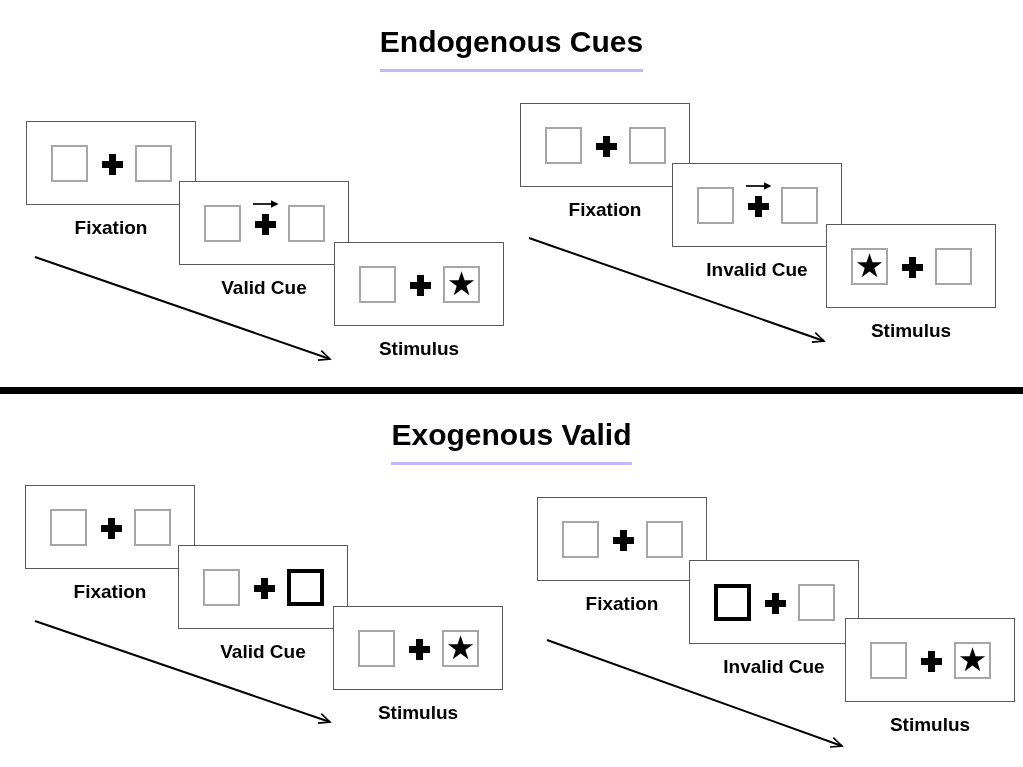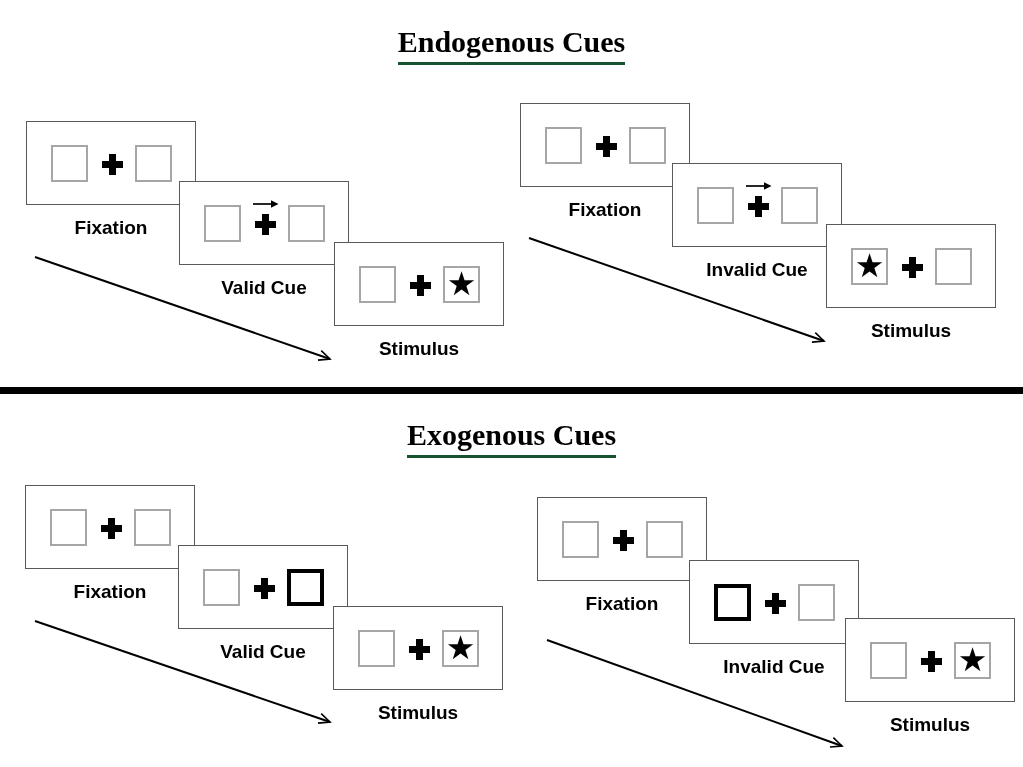--- a/index.html
+++ b/index.html
@@ -5,21 +5,21 @@
   html,body{margin:0;padding:0;background:#fff;}
   #stage{
     position:relative;width:1023px;height:767px;background:#fff;
     font-family:"Liberation Sans",sans-serif;overflow:hidden;color:#000;
   }
   .sec-title{
     position:absolute;left:0;width:100%;text-align:center;
     font-weight:bold;font-size:30px;line-height:1.05;z-index:5;
   }
   .sec-title .u{
-    display:inline-block;border-bottom:3px solid #14532d;padding-bottom:4px;font-family:Liberation Serif, serif;
+    display:inline-block;border-bottom:3px solid #c4b5fd;padding-bottom:11px;
   }
   .divider{
     position:absolute;left:0;top:387px;width:1023px;height:7px;background:#000;z-index:5;
   }
   #arrow-layer{position:absolute;left:0;top:0;z-index:0;}
   .panel{
     position:absolute;width:170px;height:84px;background:#fff;
     border:1px solid var(--panel-border,#595959);box-sizing:border-box;
   }
   .sq{
@@ -58,21 +58,21 @@
       <line x1="547" y1="640" x2="842" y2="746" stroke="#000" stroke-width="2" marker-end="url(#ah)"></line>
     </svg>
 
   <div class="sec-title" style="top:26px">
     <span class="u">Endogenous Cues</span>
   </div>
 
   <div class="divider"></div>
 
   <div class="sec-title" style="top:419px">
-    <span class="u">Exogenous Cues</span>
+    <span class="u">Exogenous Valid</span>
   </div>
 
 <div class="panel" style="left: 26px; top: 121px; z-index: 1;">
       <span class="sq left"></span>
       <span class="sq right"></span>
       <span class="cross">
         <i class="h"></i>
         <i class="v"></i>
       </span>
     </div>

